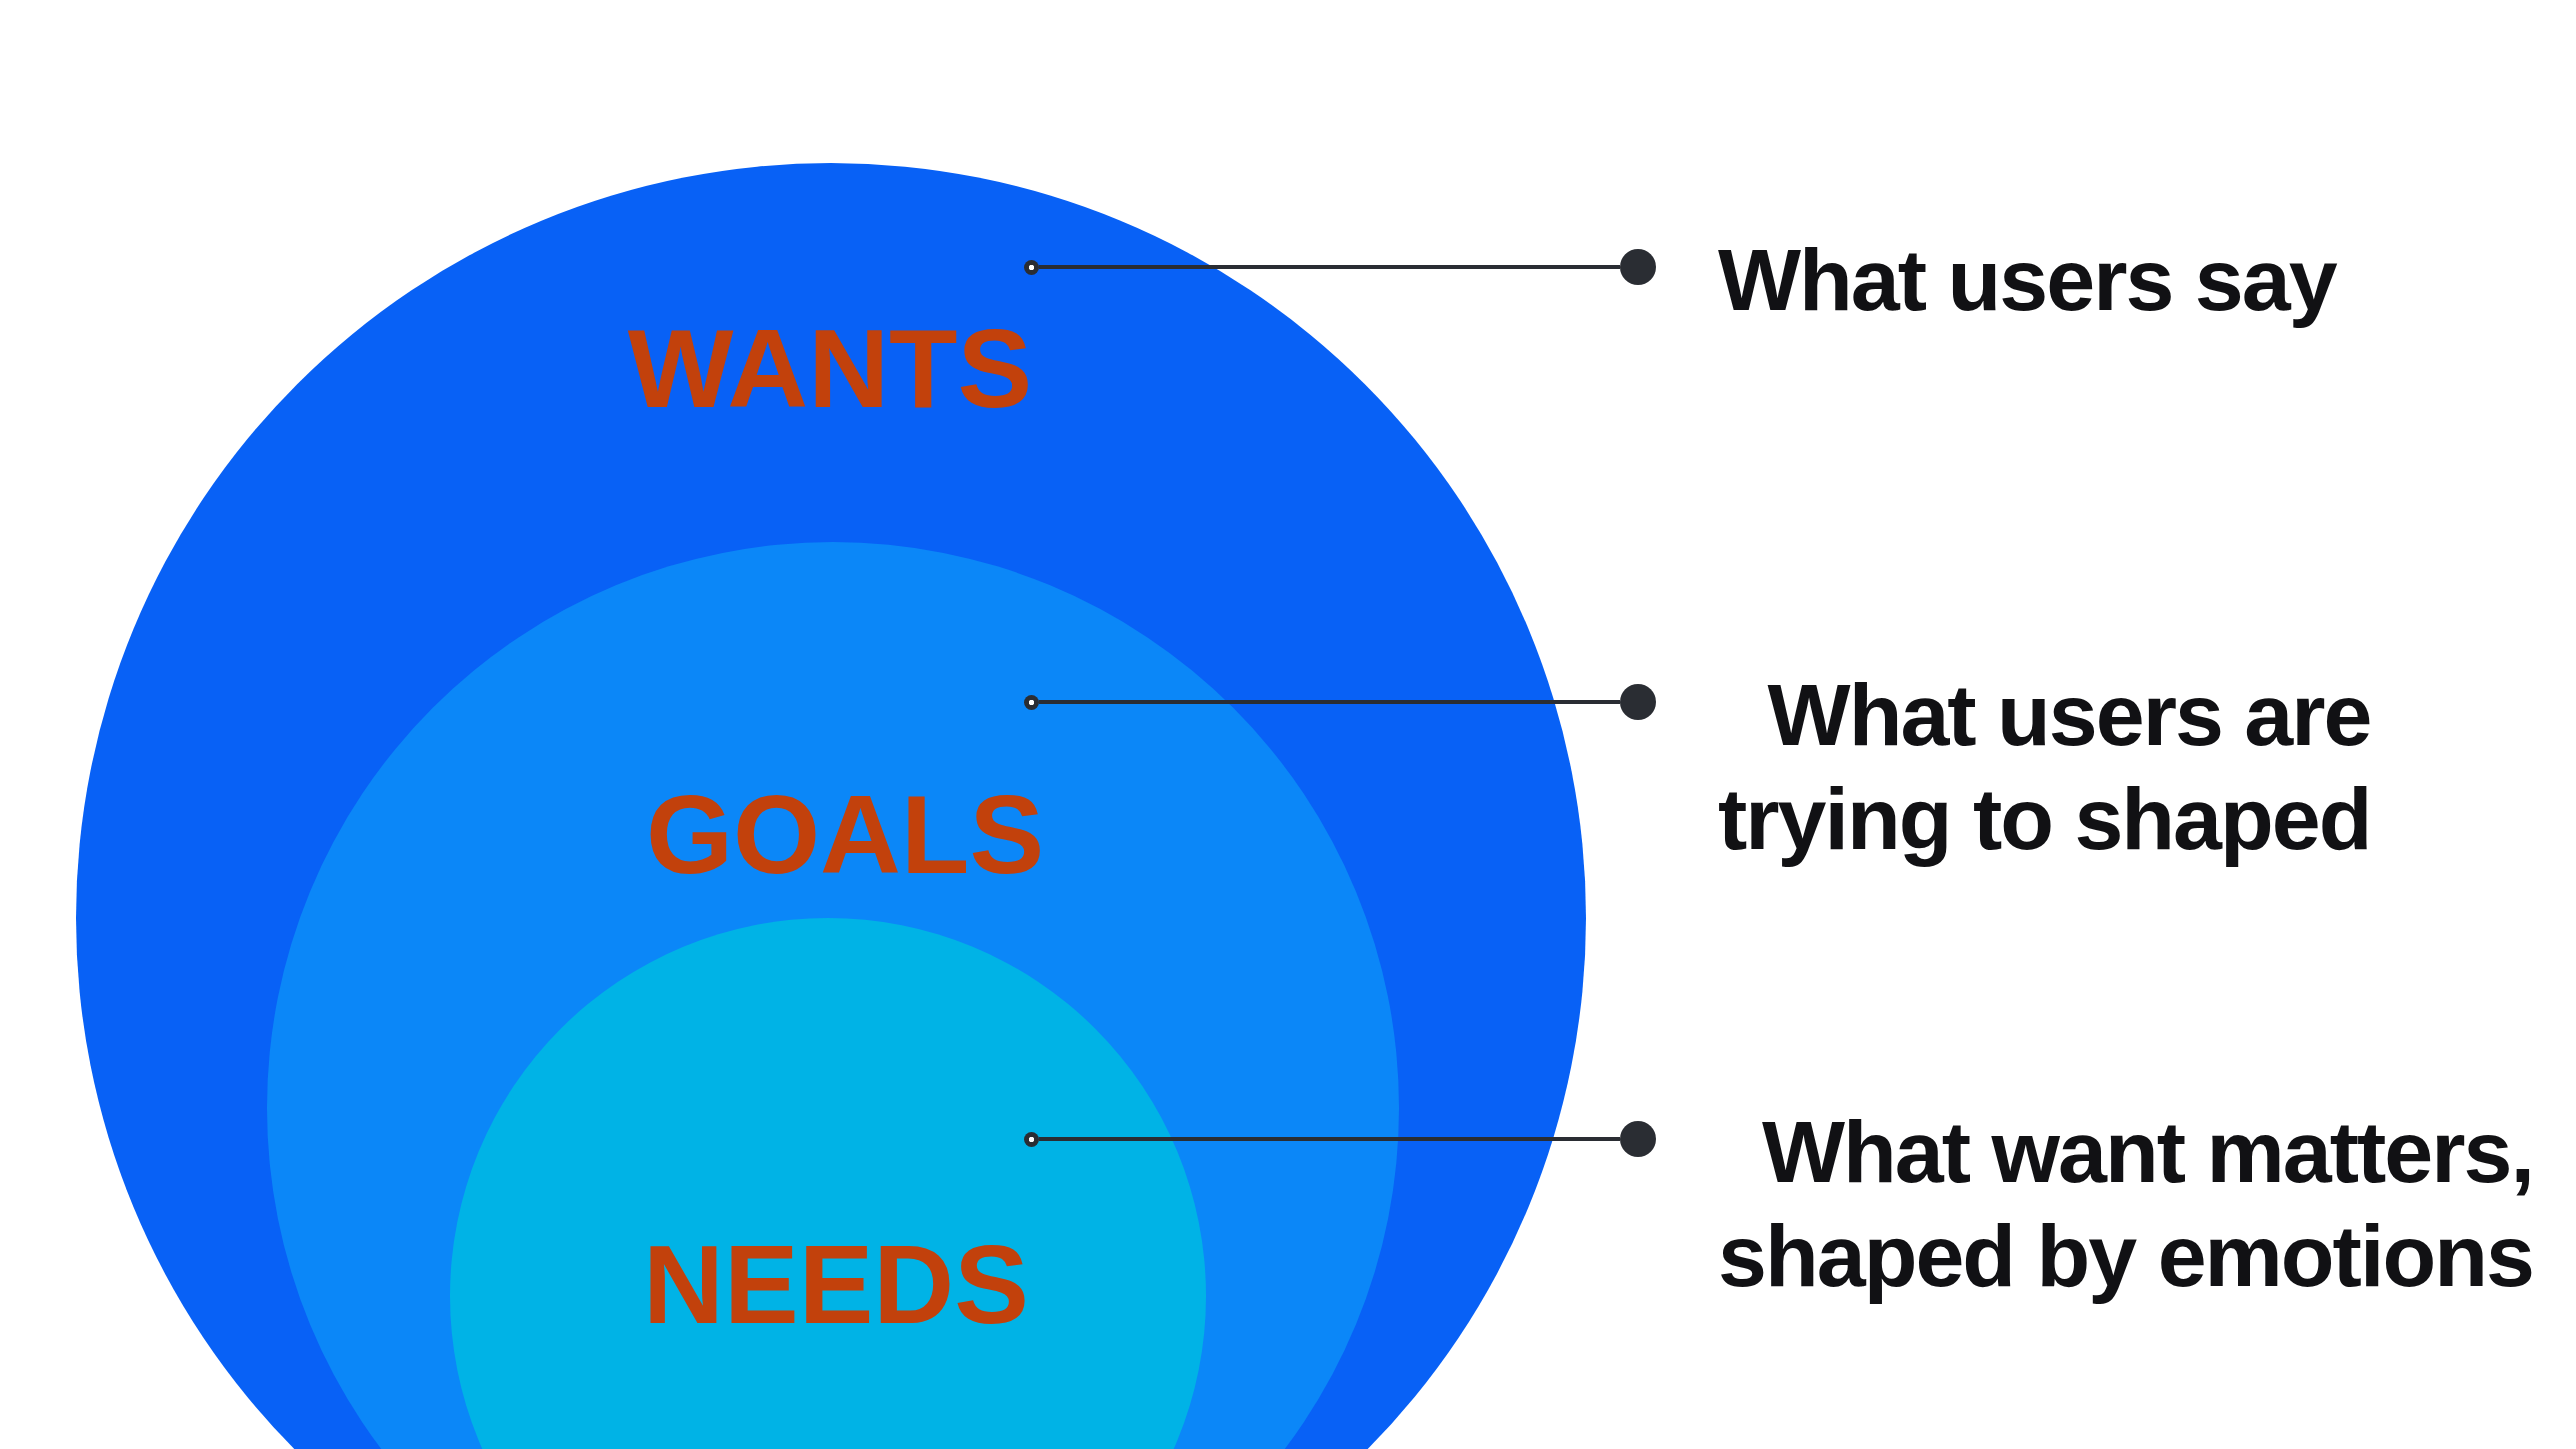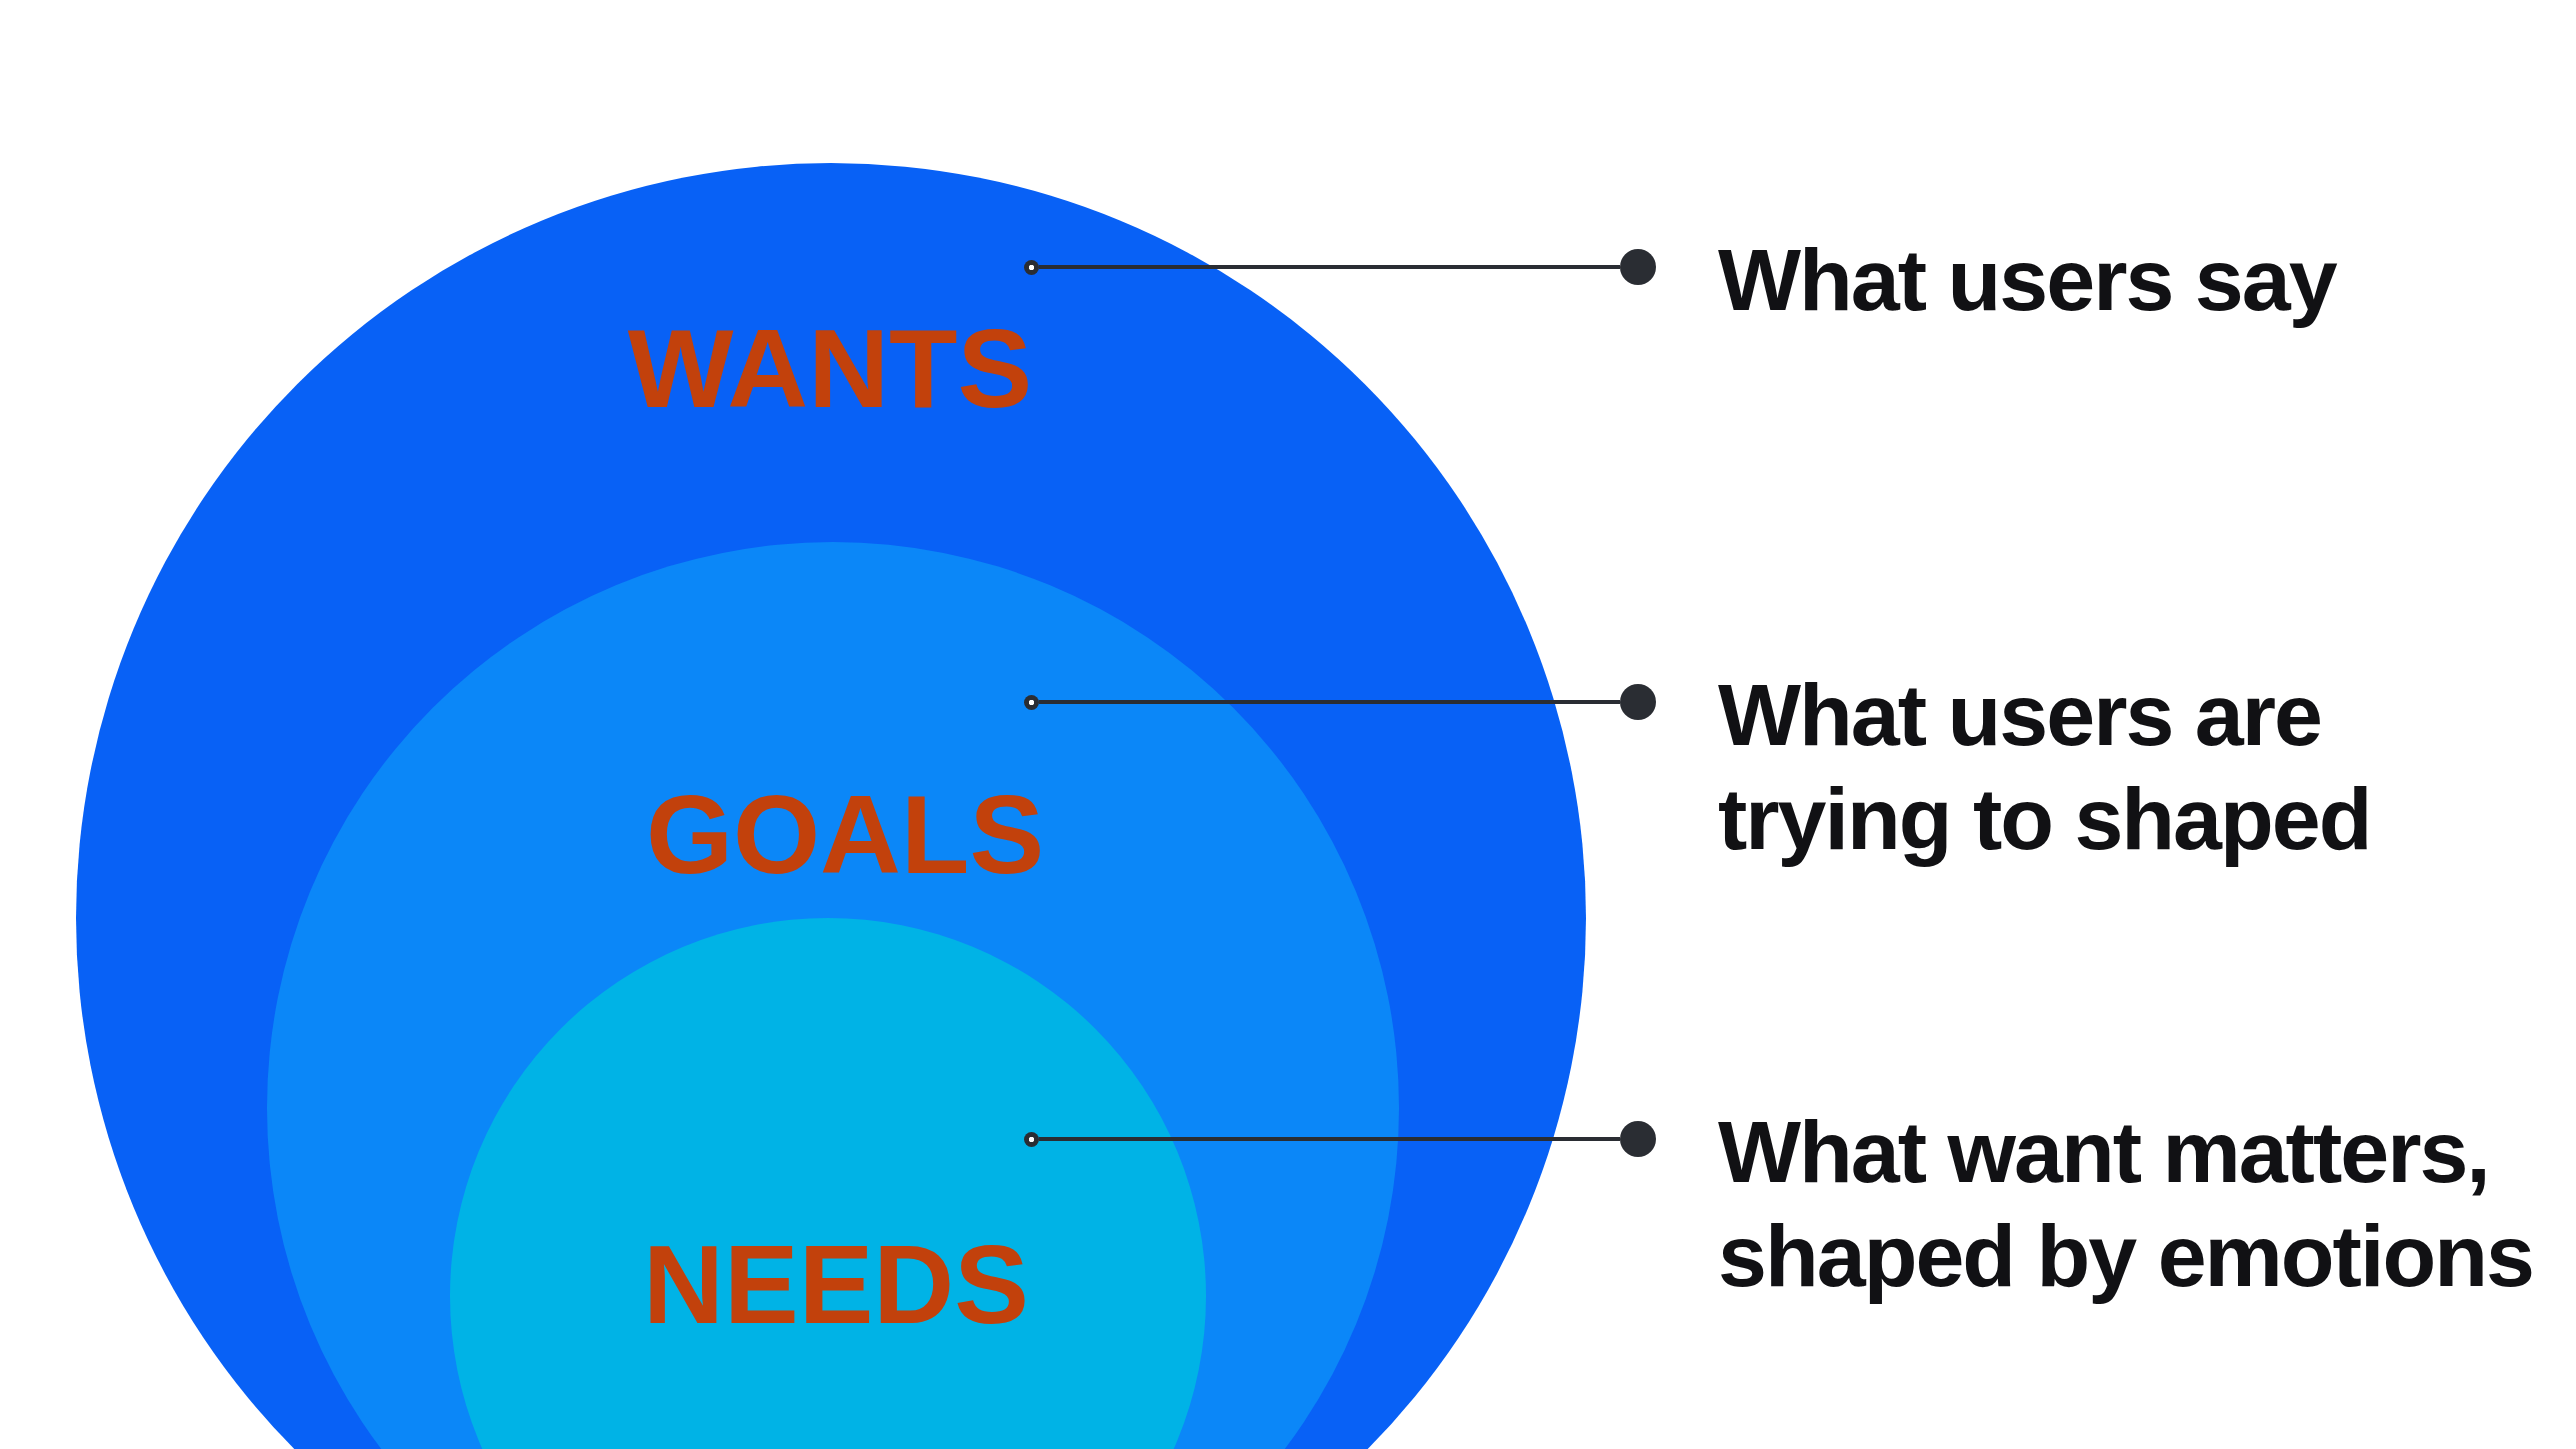--- a/index.html
+++ b/index.html
@@ -74,20 +74,21 @@
   
   .annotation {
     position: absolute;
     left: 1718px;
     font-size: 88px;
     font-weight: 700;
     letter-spacing: -2px;
     line-height: 104px;
     color: #111114;
     white-space: nowrap;
+    text-align: right;
   }
   .annotation.a1 { top: 228px; }
   .annotation.a2 { top: 663px; }
   .annotation.a3 { top: 1100px; }
 </style>
 </head>
 <body>
 
 <div class="canvas">
 

